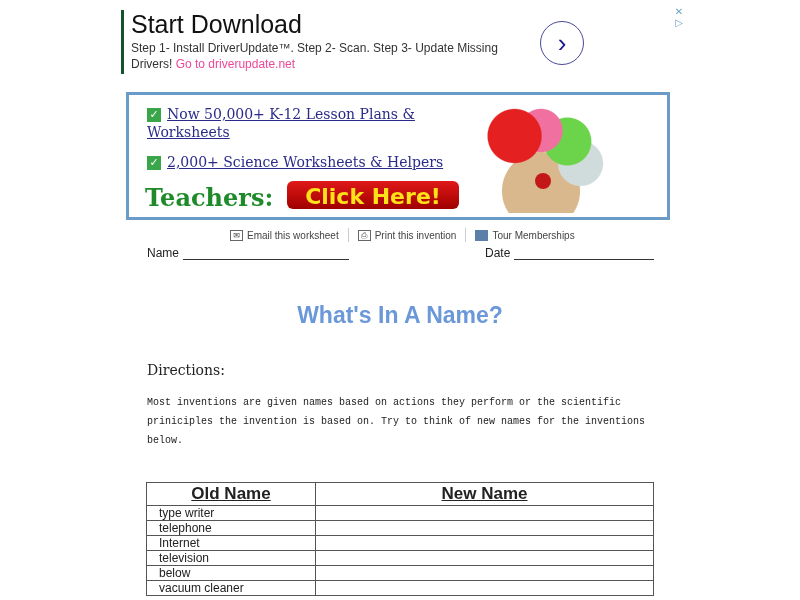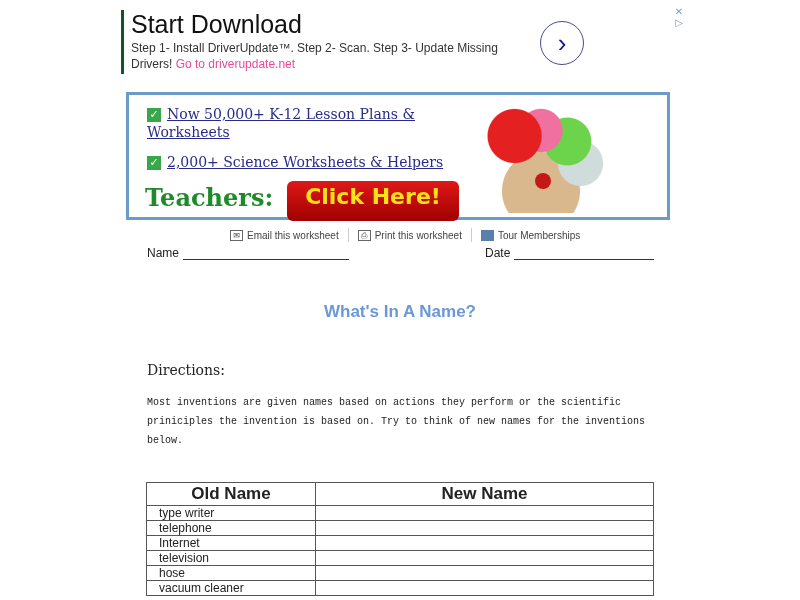--- a/index.html
+++ b/index.html
@@ -7,36 +7,36 @@
   .ad-top{position:absolute;left:121px;top:10px;width:470px;height:64px;border-left:3px solid #14532d;padding-left:7px;}
   .ad-title{font-size:25px;color:#111;line-height:28px;margin-top:0;}
   .ad-desc{font-size:12px;color:#333;line-height:16px;margin-top:2px;width:400px;}
   .ad-desc .link{color:#ec4899;}
   .ad-arrow{position:absolute;left:540px;top:21px;width:42px;height:42px;border:1.5px solid #4a4a9a;border-radius:50%;display:flex;align-items:center;justify-content:center;color:#1a1a8c;font-size:26px;}
   .ad-close{position:absolute;left:673px;top:6px;width:12px;font-size:10px;color:#6fa2c8;line-height:11px;text-align:center;}
   .banner{position:absolute;left:126px;top:92px;width:544px;height:128px;border:3px solid #6b9cc9;background:#fff;box-sizing:border-box;}
   .b-item{position:absolute;left:18px;font-family:"DejaVu Serif",serif;font-size:14px;color:#2a2a8a;text-decoration:underline;line-height:18px;}
   .chk{display:inline-block;width:14px;height:14px;background:#3aa64a;color:#fff;font-size:11px;line-height:14px;text-align:center;text-decoration:none;margin-right:6px;vertical-align:1px;}
   .teachers{position:absolute;left:16px;top:88px;font-family:"DejaVu Serif",serif;font-weight:bold;font-size:24px;color:#1e8a2a;}
-  .click{position:absolute;left:158px;top:86px;width:172px;height:40px;background:linear-gradient(#e01818,#a00000);border-radius:6px;color:#ffe11a;font-weight:bold;font-size:22px;text-align:center;line-height:32px;font-family:"DejaVu Sans",sans-serif;}
+  .click{position:absolute;left:158px;top:86px;width:172px;height:28px;background:linear-gradient(#e01818,#a00000);border-radius:6px;color:#ffe11a;font-weight:bold;font-size:22px;text-align:center;line-height:32px;font-family:"DejaVu Sans",sans-serif;}
   .dog{position:absolute;left:346px;top:8px;width:132px;height:110px;border-radius:40% 40% 10% 10%;background:radial-gradient(circle at 30% 30%,#e52020 0,#e52020 22%,transparent 23%),radial-gradient(circle at 50% 25%,#f070a0 0,#f070a0 20%,transparent 21%),radial-gradient(circle at 70% 35%,#6cd44a 0,#6cd44a 20%,transparent 21%),radial-gradient(circle at 80% 55%,#d0dcdc 0,#d0dcdc 18%,transparent 19%),radial-gradient(circle at 50% 80%,#d9b88e 0,#d9b88e 35%,transparent 36%);}
   .nose{position:absolute;left:406px;top:78px;width:16px;height:16px;border-radius:50%;background:#c41818;}
   .need{position:absolute;left:475px;top:22px;font-weight:bold;font-size:20px;line-height:27px;text-align:center;color:#111;font-family:"DejaVu Sans",sans-serif;}
   .tools{position:absolute;left:230px;top:228px;font-size:10px;color:#444;display:flex;align-items:center;}
   .tool{display:flex;align-items:center;gap:4px;}
   .sep{width:1px;height:14px;background:#ccc;margin:0 9px;}
   .ico{display:inline-block;width:11px;height:9px;border:1px solid #666;font-size:8px;line-height:9px;text-align:center;}
   .nd{position:absolute;top:246px;font-size:12px;color:#222;}
   .line{display:inline-block;border-bottom:1px solid #333;vertical-align:bottom;margin-left:4px;height:12px;}
-  .title{position:absolute;left:0;width:800px;top:302px;text-align:center;font-size:17px;font-weight:bold;color:#6a98d8;}
+  .title{position:absolute;left:0;width:800px;top:302px;text-align:center;font-size:23px;font-weight:bold;color:#6a98d8;}
   .dir{position:absolute;left:147px;top:362px;font-family:"DejaVu Serif",serif;font-size:14px;color:#222;}
   .para{position:absolute;left:147px;top:393px;width:510px;font-size:10px;line-height:19px;color:#222;font-family:Liberation Mono, monospace;}
   table{position:absolute;left:146px;top:482px;width:508px;border-collapse:collapse;}
   th,td{border:1.5px solid #555;padding:0 1px;}
-  th{font-size:17px;height:22px;font-weight:bold;}
+  th{font-size:17px;height:22px;font-weight:bold;text-decoration:underline;}
   td{font-size:12px;height:14px;line-height:14px;padding-left:12px;}
   th.old,td.old{width:155px;}
 </style>
 </head>
 <body>
 
 <div class="ad-top">
   <div class="ad-title">Start Download</div>
   <div class="ad-desc"><span>Step 1- Install DriverUpdate™. Step 2- Scan. Step 3- Update Missing Drivers!</span> <span class="link">Go to driverupdate.net</span></div>
 </div>
@@ -58,21 +58,21 @@
 </div>
 
 <div class="tools">
   <div class="tool">
       <span class="ico">✉</span>
       <span>Email this worksheet</span>
     </div>
   <div class="sep"></div>
   <div class="tool">
       <span class="ico">⎙</span>
-      <span>Print this worksheet</span>
+      <span>Print this invention</span>
     </div>
   <div class="sep"></div>
   <div class="tool">
       <span class="ico" style="background:#5a7fa8;border-color:#5a7fa8;"></span>
       <span>Tour Memberships</span>
     </div>
 </div>
 
 <div class="nd" style="left:147px;"><span>Name</span><span class="line" style="width:166px;"></span></div>
 <div class="nd" style="left:485px;"><span>Date</span><span class="line" style="width:140px;"></span></div>
@@ -97,21 +97,21 @@
       </tr>
   <tr>
         <td class="old">Internet</td>
         <td></td>
       </tr>
   <tr>
         <td class="old">television</td>
         <td></td>
       </tr>
   <tr>
-        <td class="old">hose</td>
+        <td class="old">below</td>
         <td></td>
       </tr>
   <tr>
         <td class="old">vacuum cleaner</td>
         <td></td>
       </tr>
 </tbody>
   </table>
 
 </body></html>

